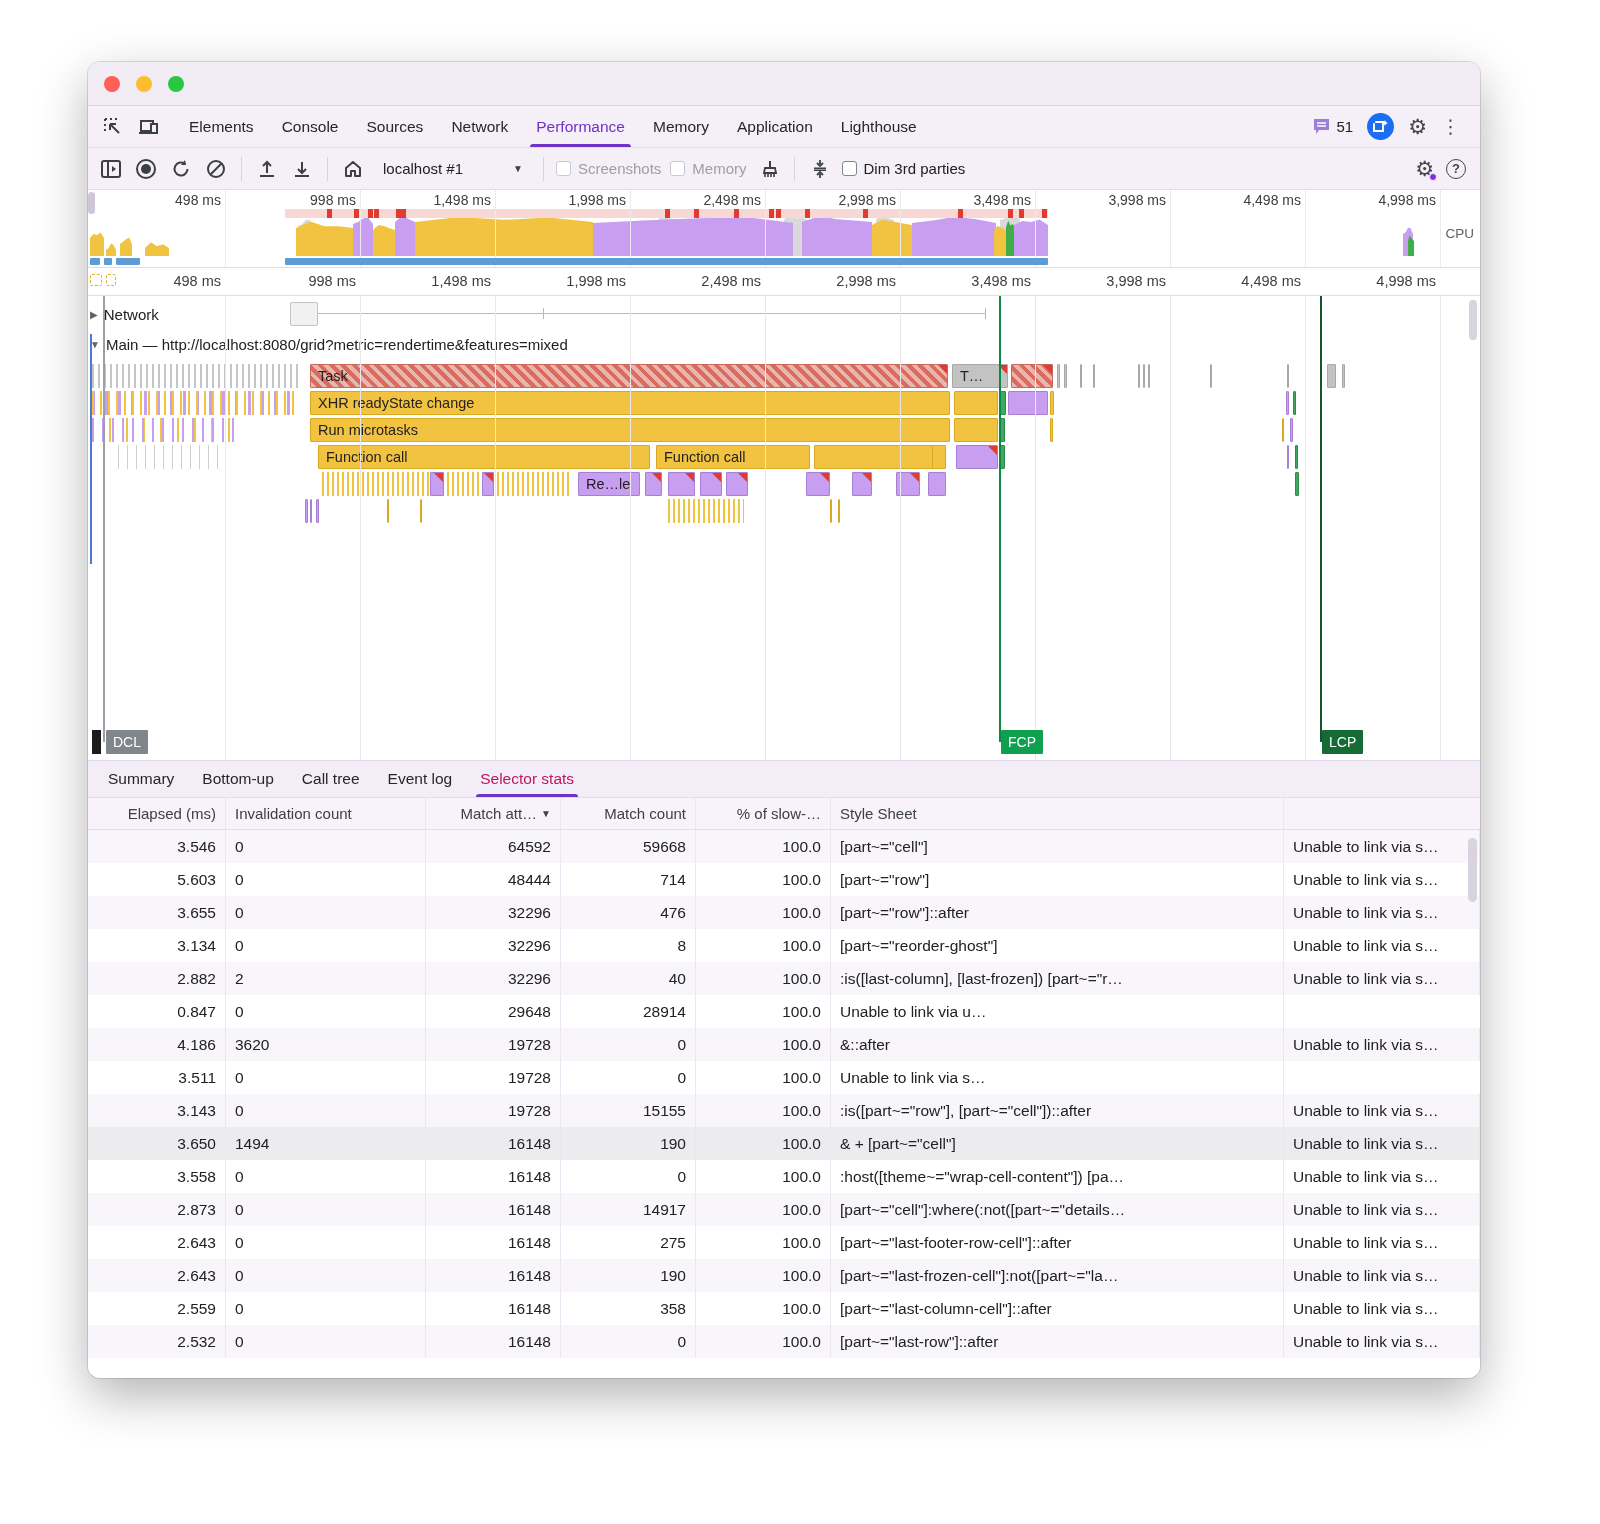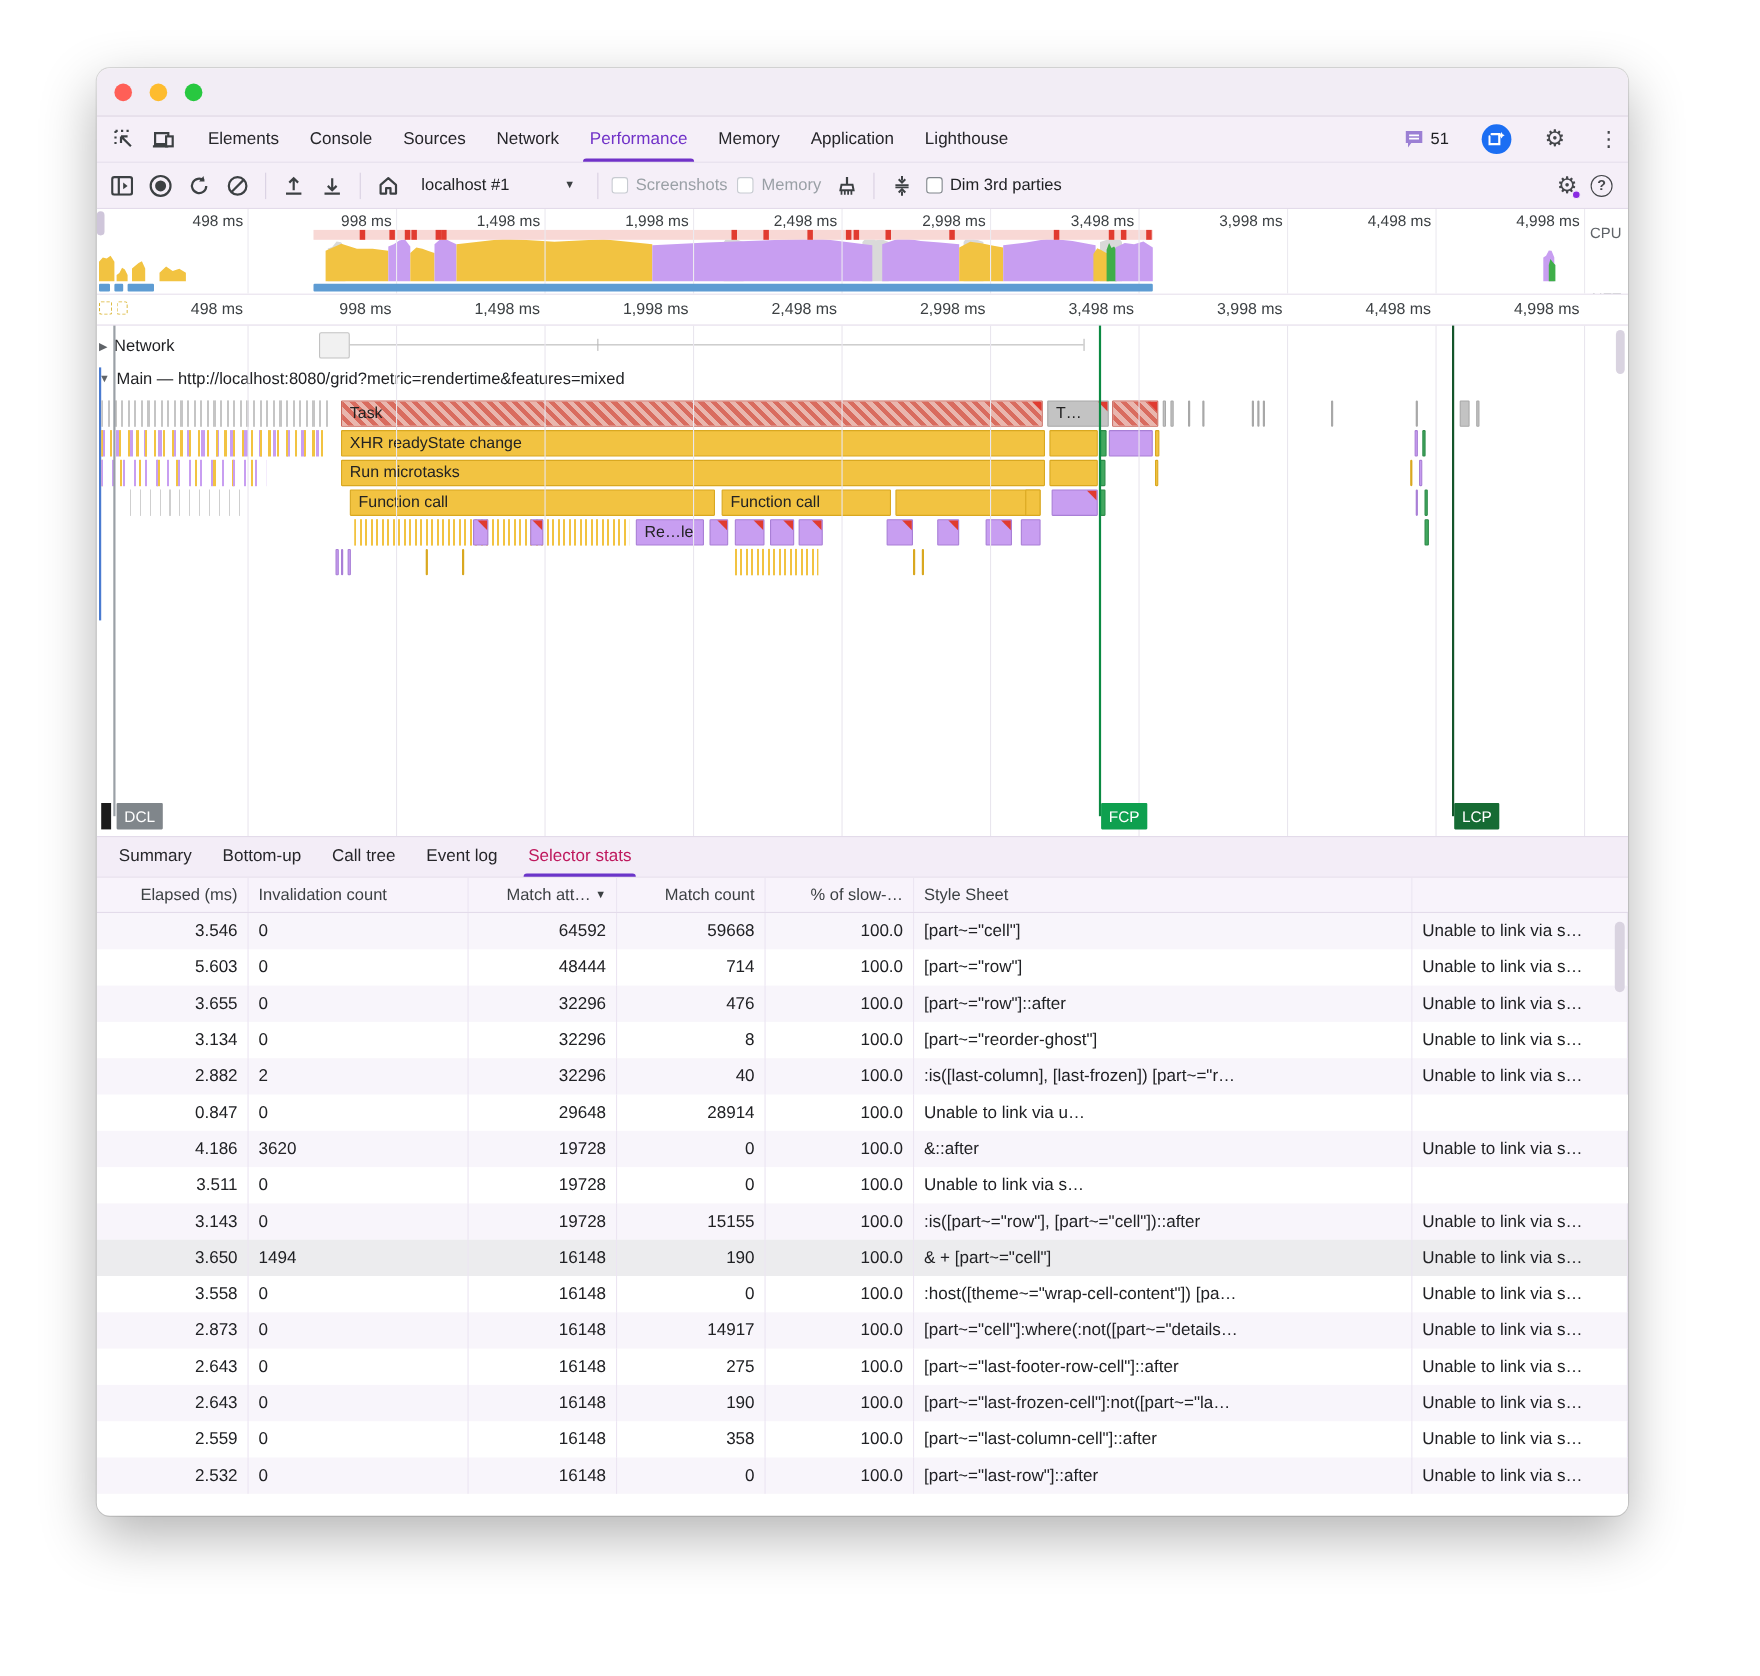--- a/index.html
+++ b/index.html
@@ -15,21 +15,21 @@
   .light.r { background:#ff5f57; } .light.y { background:#febc2e; } .light.g { background:#28c840; }
   .title { font-size:17px; font-weight:bold; color:#1e1e20; }
   
   .tabbar { height:42px; background:#f5eff8; border-bottom:1px solid #e3dbea; display:flex; align-items:stretch; }
   .tbicon { width:30px; display:flex; align-items:center; justify-content:center; margin:0 3px; cursor:pointer; }
   .tbicon:first-child{ margin-left:10px; }
   .maintabs { display:flex; align-items:stretch; margin-left:8px; }
   .mtab { position:relative; display:flex; align-items:center; padding:0 14px; font-size:15.5px; color:#26262a; cursor:pointer; }
   .mtab.sel { color:#7132c8; }
   .mtab.sel::after { content:""; position:absolute; left:8px; right:8px; bottom:0; height:3px; border-radius:3px 3px 0 0; background:#7132c8; }
-  .tabright { margin-left:auto; display:flex; align-items:center; gap:30px; padding-right:8px; }
+  .tabright { margin-left:auto; display:flex; align-items:center; gap:14px; padding-right:20px; }
   .msgcount { display:flex; align-items:center; gap:5px; font-size:15px; color:#202124; }
   .aiicon { width:27px; height:27px; border-radius:50%; background:#1b6ef3; display:flex; align-items:center; justify-content:center; }
   .gear { font-size:21px; color:#44464a; line-height:1; }
   .kebab { font-size:19px; color:#44464a; letter-spacing:0; }
   
   .toolbar { height:42px; background:#f5eff8; border-bottom:1px solid #e3dbea; display:flex; align-items:center; padding:0 10px; gap:9px; }
   .ticon { width:26px; height:26px; display:flex; align-items:center; justify-content:center; cursor:pointer; color:#3c4043; }
   .vsep { width:1px; height:24px; background:#d9d0e1; margin:0 3px; }
   .session { display:flex; align-items:center; gap:50px; font-size:15px; color:#202124; padding:0 8px; cursor:pointer; }
   .caret { font-size:10px; color:#3c4043; }
@@ -267,21 +267,21 @@
           <polygon points="712,38 712,4 729.5,-1.9376789478209302 747,1.1519305695431807 764.5,2.49575232254094 782,4 782,38" fill="#c89ef1"></polygon>
           <polygon points="782,38 782,7 792,1.7876216384038184 802,3.245464539772205 812,5.2631312603770946 822,7 822,38" fill="#f2c341"></polygon>
           <polygon points="822,38 822,5 843,2.4295668516047795 864,-1.125932953450398 885,1.0423361518249534 906,5 906,38" fill="#c89ef1"></polygon>
           <polygon points="904,38 904,13 907.5,7.669509793821023 911,9.38157553710269 914.5,11.317992058096486 918,13 918,38" fill="#f2c341"></polygon>
           <polygon points="916,38 916,9 918.25,2.856808926798953 920.5,7.477962123208515 922.75,5.983415390475931 925,9 925,38" fill="#3fae49"></polygon>
           <polygon points="924,38 924,7 932.5,3.0091829921081508 941,3.9834153904759306 949.5,1.5284730398839912 958,7 958,38" fill="#c89ef1"></polygon>
           <polygon points="1313,38 1313,16 1315.5,14.499996878017058 1318,9.706743411827704 1320.5,9.971255724299152 1323,16 1323,38" fill="#c89ef1"></polygon>
           <polygon points="1318,38 1318,23 1319.5,17.498126895216444 1321,19.585692301517224 1322.5,21.387829239169935 1324,23 1324,38" fill="#3fae49"></polygon>
         </svg>
     </div>
-    <div class="ovside" style="top:14px">CPU</div>
+    <div class="ovside" style="top:36px">CPU</div>
     <div class="ovside" style="top:74px">NET</div>
   <div class="ovgrid" style="left: 137px;"></div>
       <div class="ovlab" style="left: 5px;">498 ms</div>
       <div class="ovgrid" style="left: 272px;"></div>
       <div class="ovlab" style="left: 140px;">998 ms</div>
       <div class="ovgrid" style="left: 407px;"></div>
       <div class="ovlab" style="left: 275px;">1,498 ms</div>
       <div class="ovgrid" style="left: 542px;"></div>
       <div class="ovlab" style="left: 410px;">1,998 ms</div>
       <div class="ovgrid" style="left: 677px;"></div>

